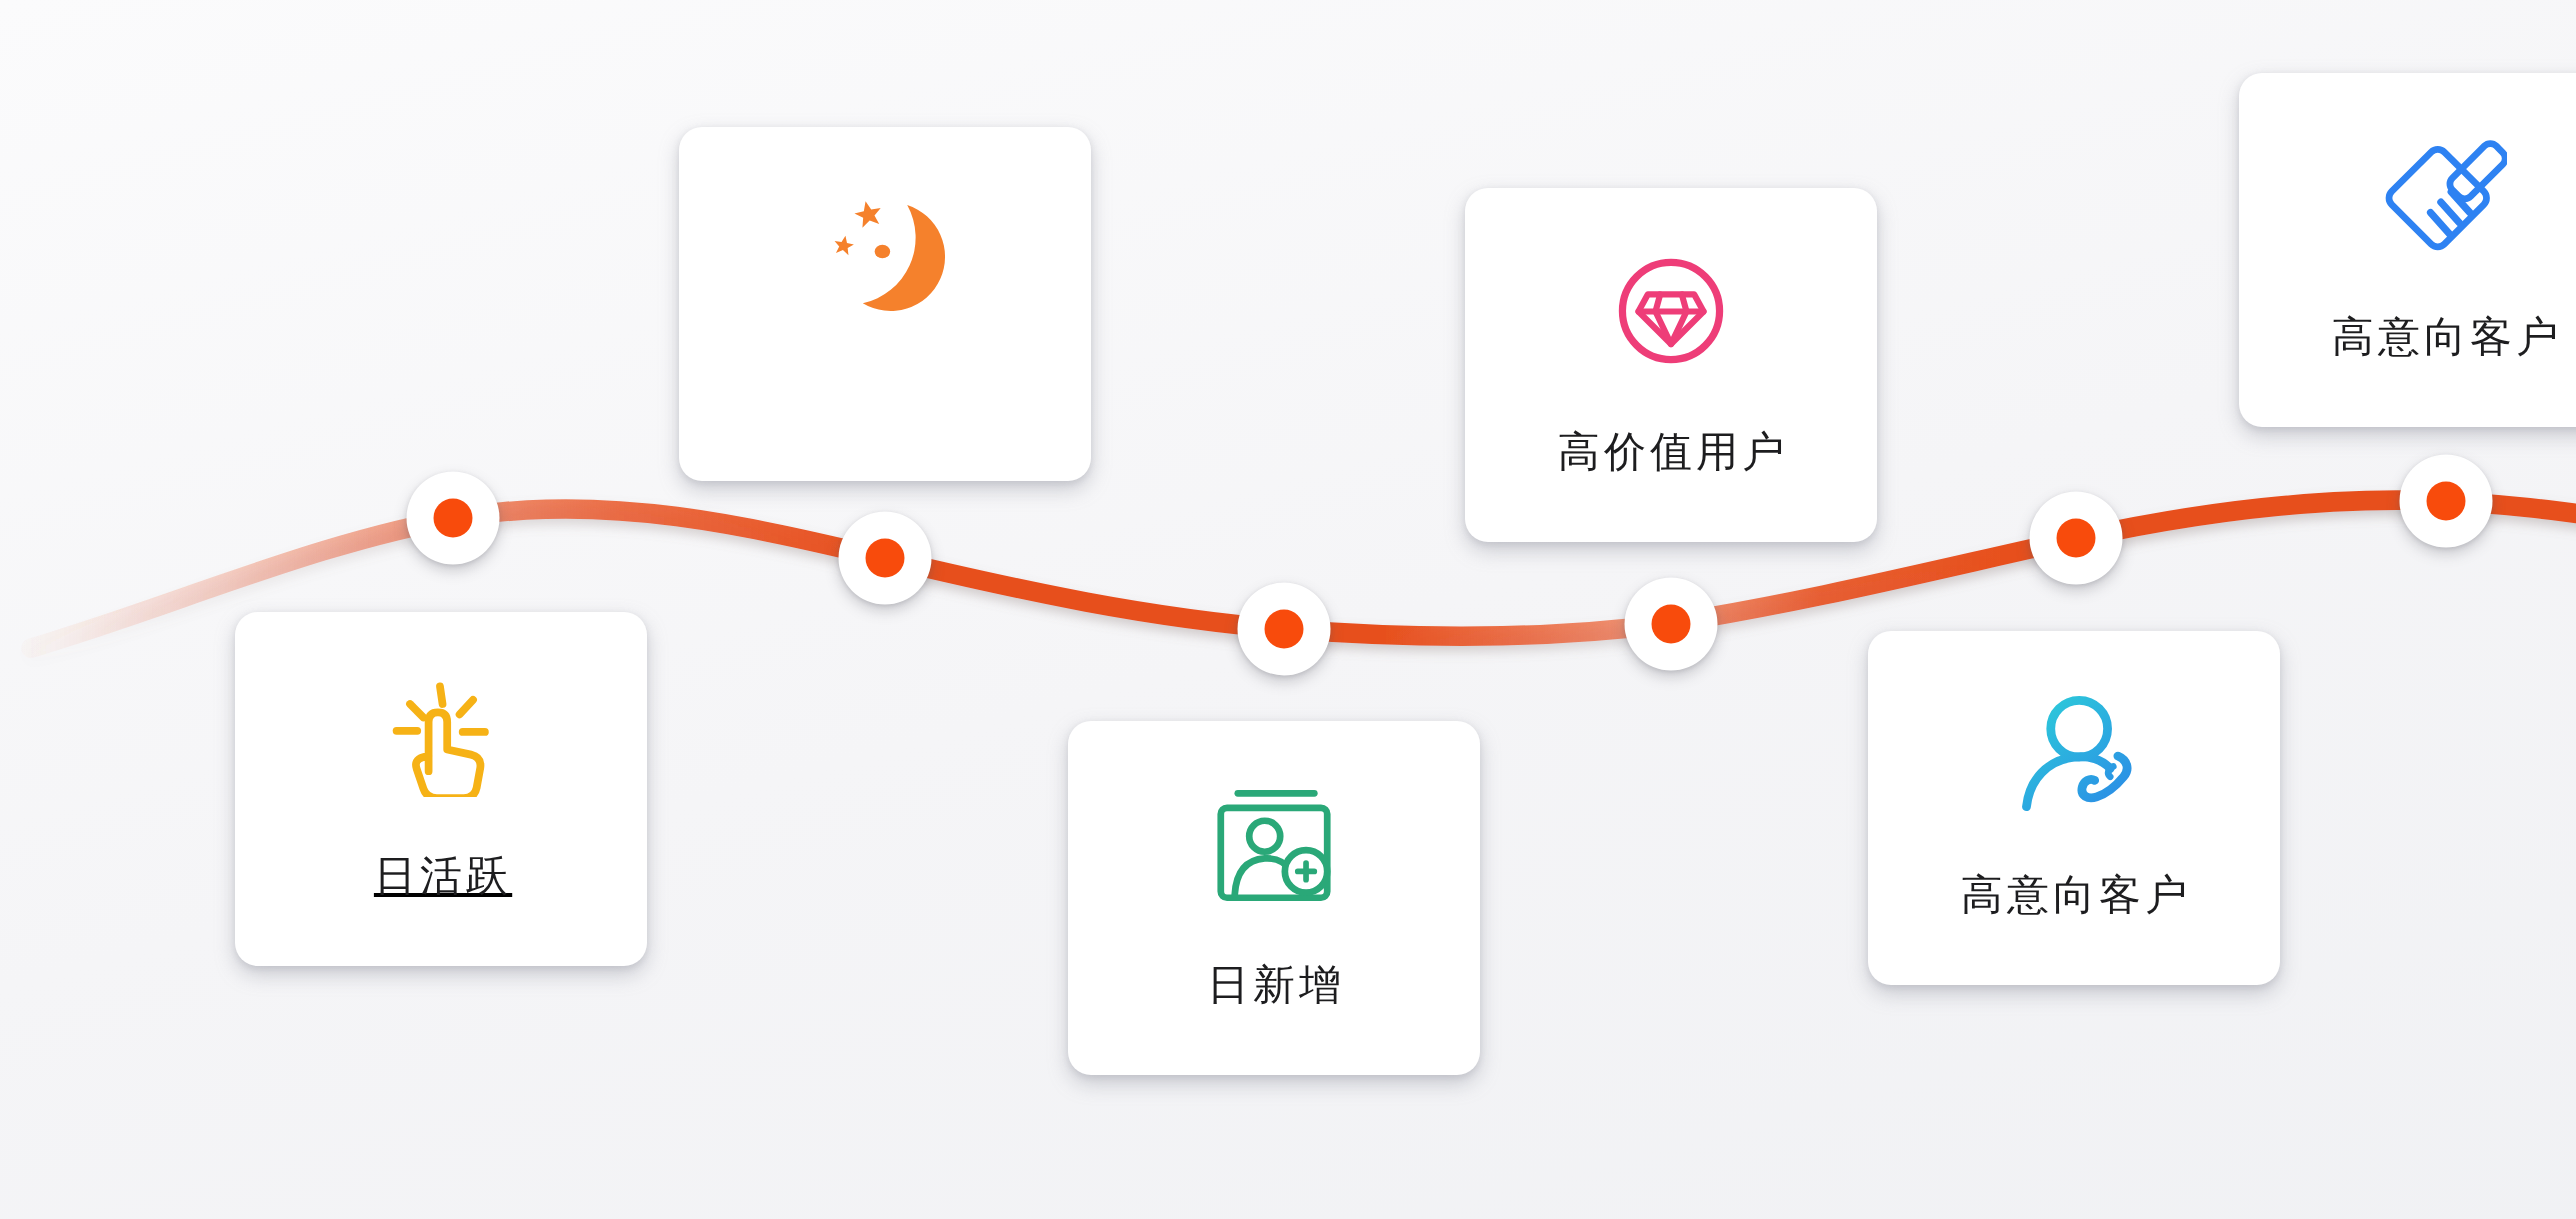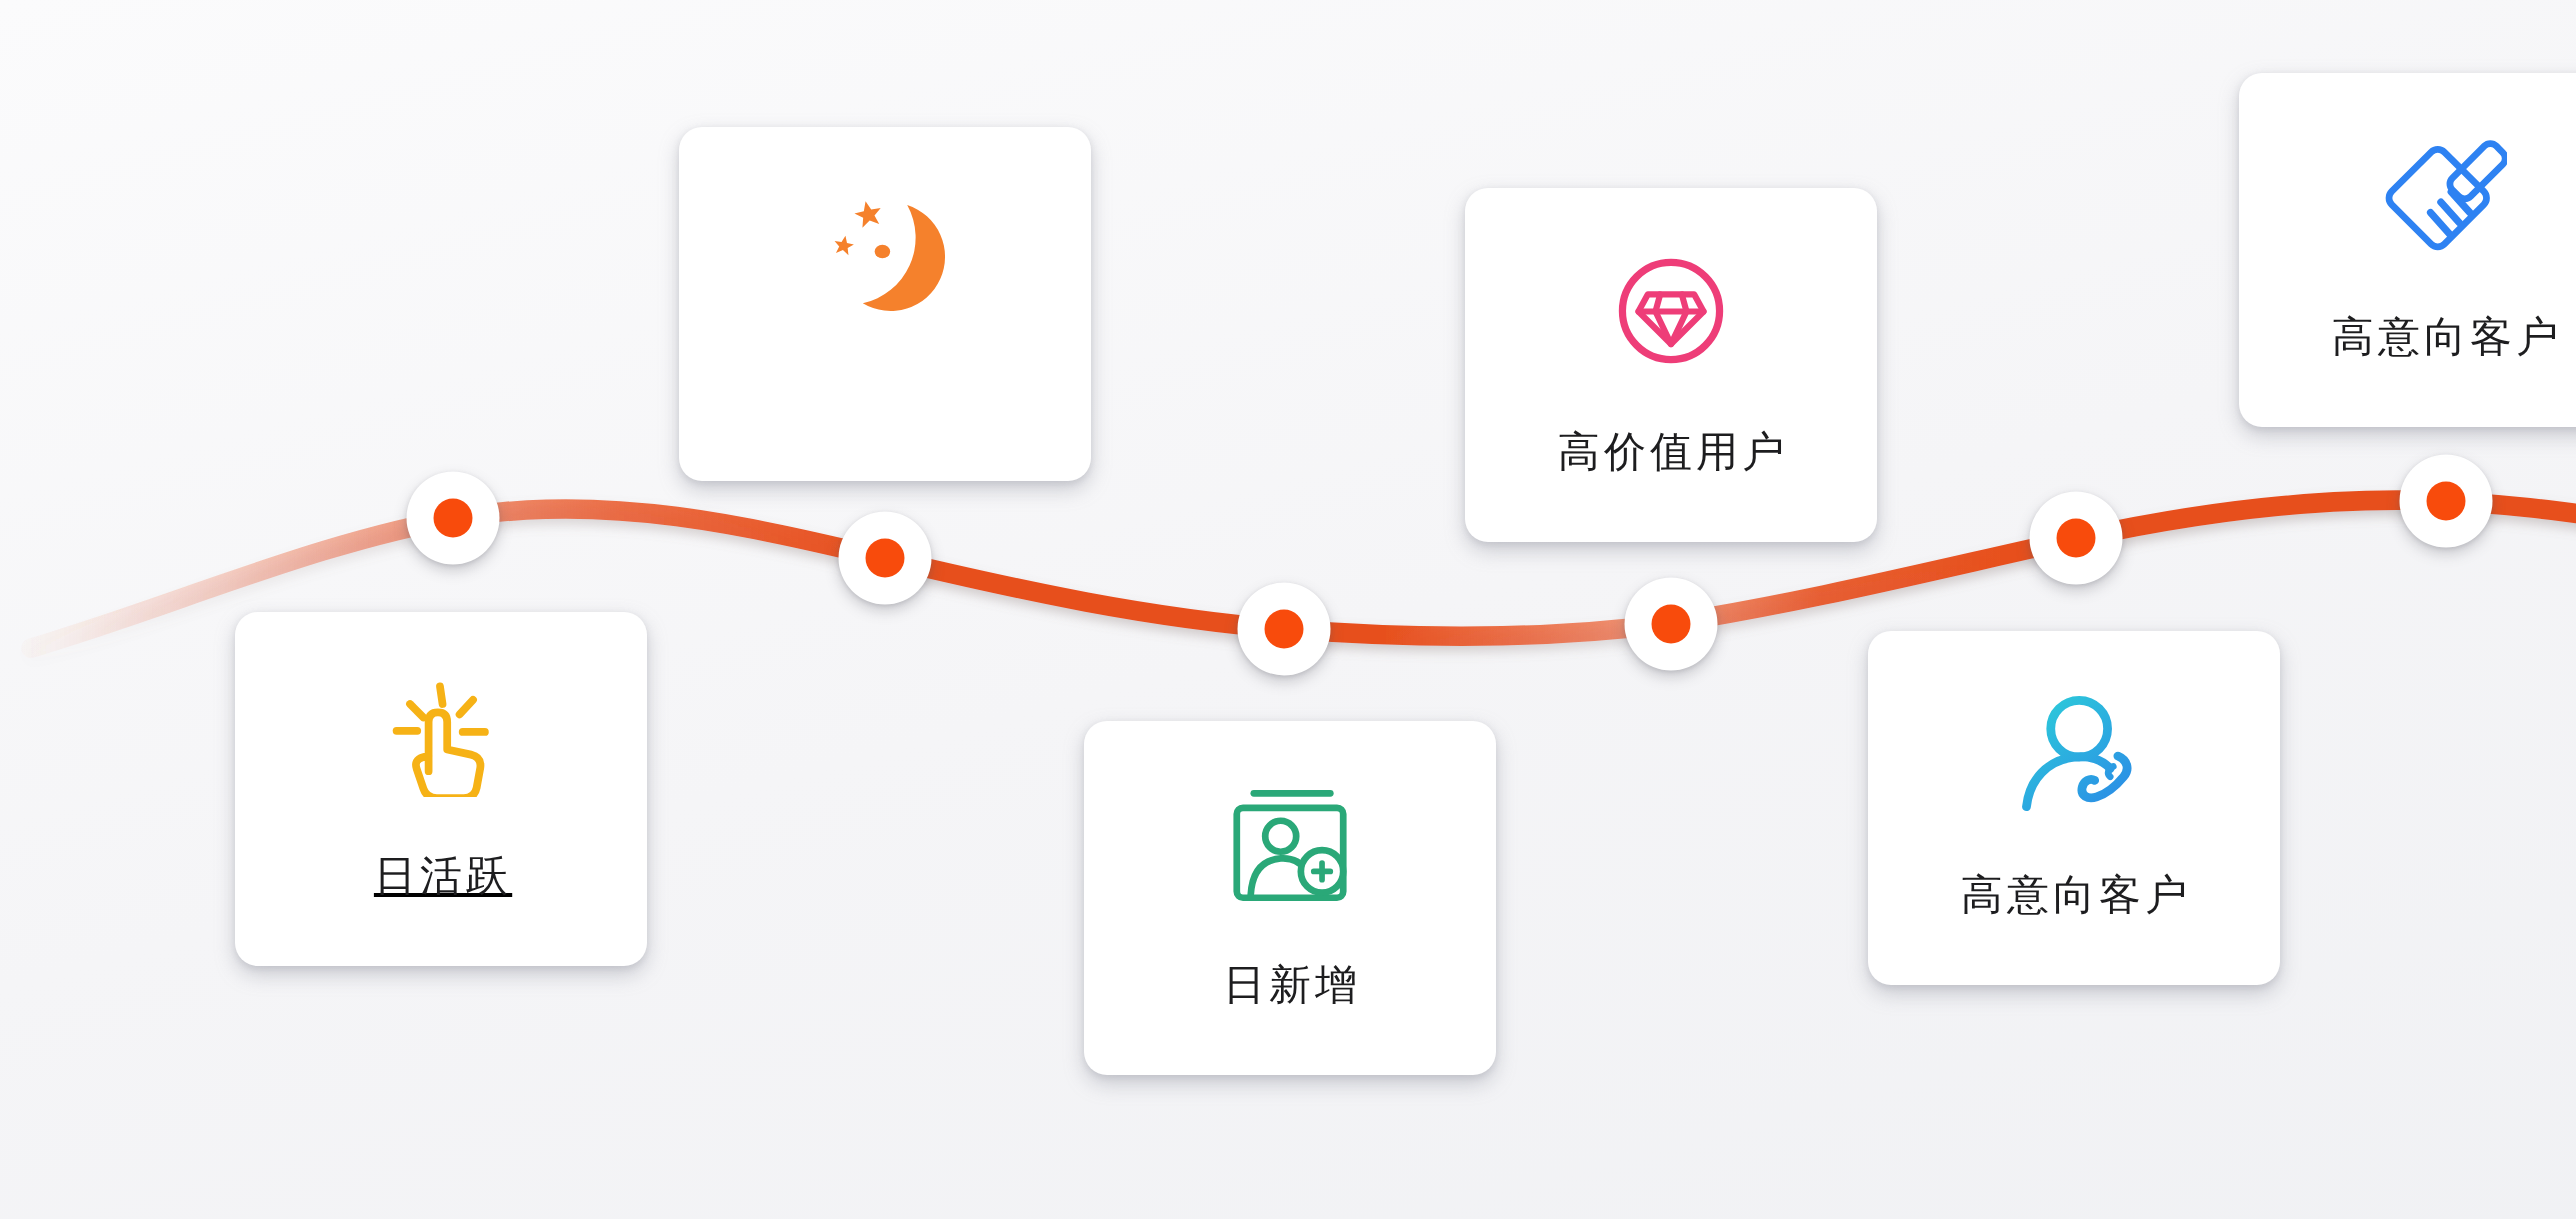--- a/index.html
+++ b/index.html
@@ -123,21 +123,21 @@
     <div class="icon-wrap" style="color: rgb(245, 129, 44);">
       <svg width="124" height="124" viewBox="0 0 240 240" fill="currentColor">
         <path d="M 163 33 A 105 105 0 1 1 77 223 A 130 130 0 0 0 163 33 Z"></path>
         <path transform="translate(88,52) rotate(-12)" d="M0,-27 L7.3,-8.9 L26,-8.3 L11.2,3.4 L16.6,21.8 L0,11 L-16.6,21.8 L-11.2,3.4 L-26,-8.3 L-7.3,-8.9 Z"></path>
         <path transform="translate(40,112) rotate(10)" d="M0,-20 L5.4,-6.6 L19,-6.1 L8.3,2.5 L12.3,16.2 L0,8.1 L-12.3,16.2 L-8.3,2.5 L-19,-6.1 L-5.4,-6.6 Z"></path>
         <ellipse cx="115" cy="123" rx="15" ry="13"></ellipse>
       </svg>
     </div>
   </article>
 
-  <article class="card" style="left:1068px; top:721px;margin-left:16px;">
+  <article class="card" style="left:1068px; top:721px;">
     <div class="icon-wrap" style="color: rgb(42, 168, 120);">
       <svg width="124" height="124" viewBox="0 0 240 240" fill="none" stroke="currentColor" stroke-width="13" stroke-linecap="round" stroke-linejoin="round">
         <path d="M50 22 H198"></path>
         <rect x="17" y="50" width="206" height="174" rx="12"></rect>
         <circle cx="102" cy="105" r="30"></circle>
         <path d="M44 218 Q48 152 102 148 Q136 146 152 172"></path>
         <circle cx="182" cy="173" r="41" fill="#ffffff"></circle>
         <path d="M182 157 V189 M166 173 H198" stroke-width="11"></path>
       </svg>
     </div>

